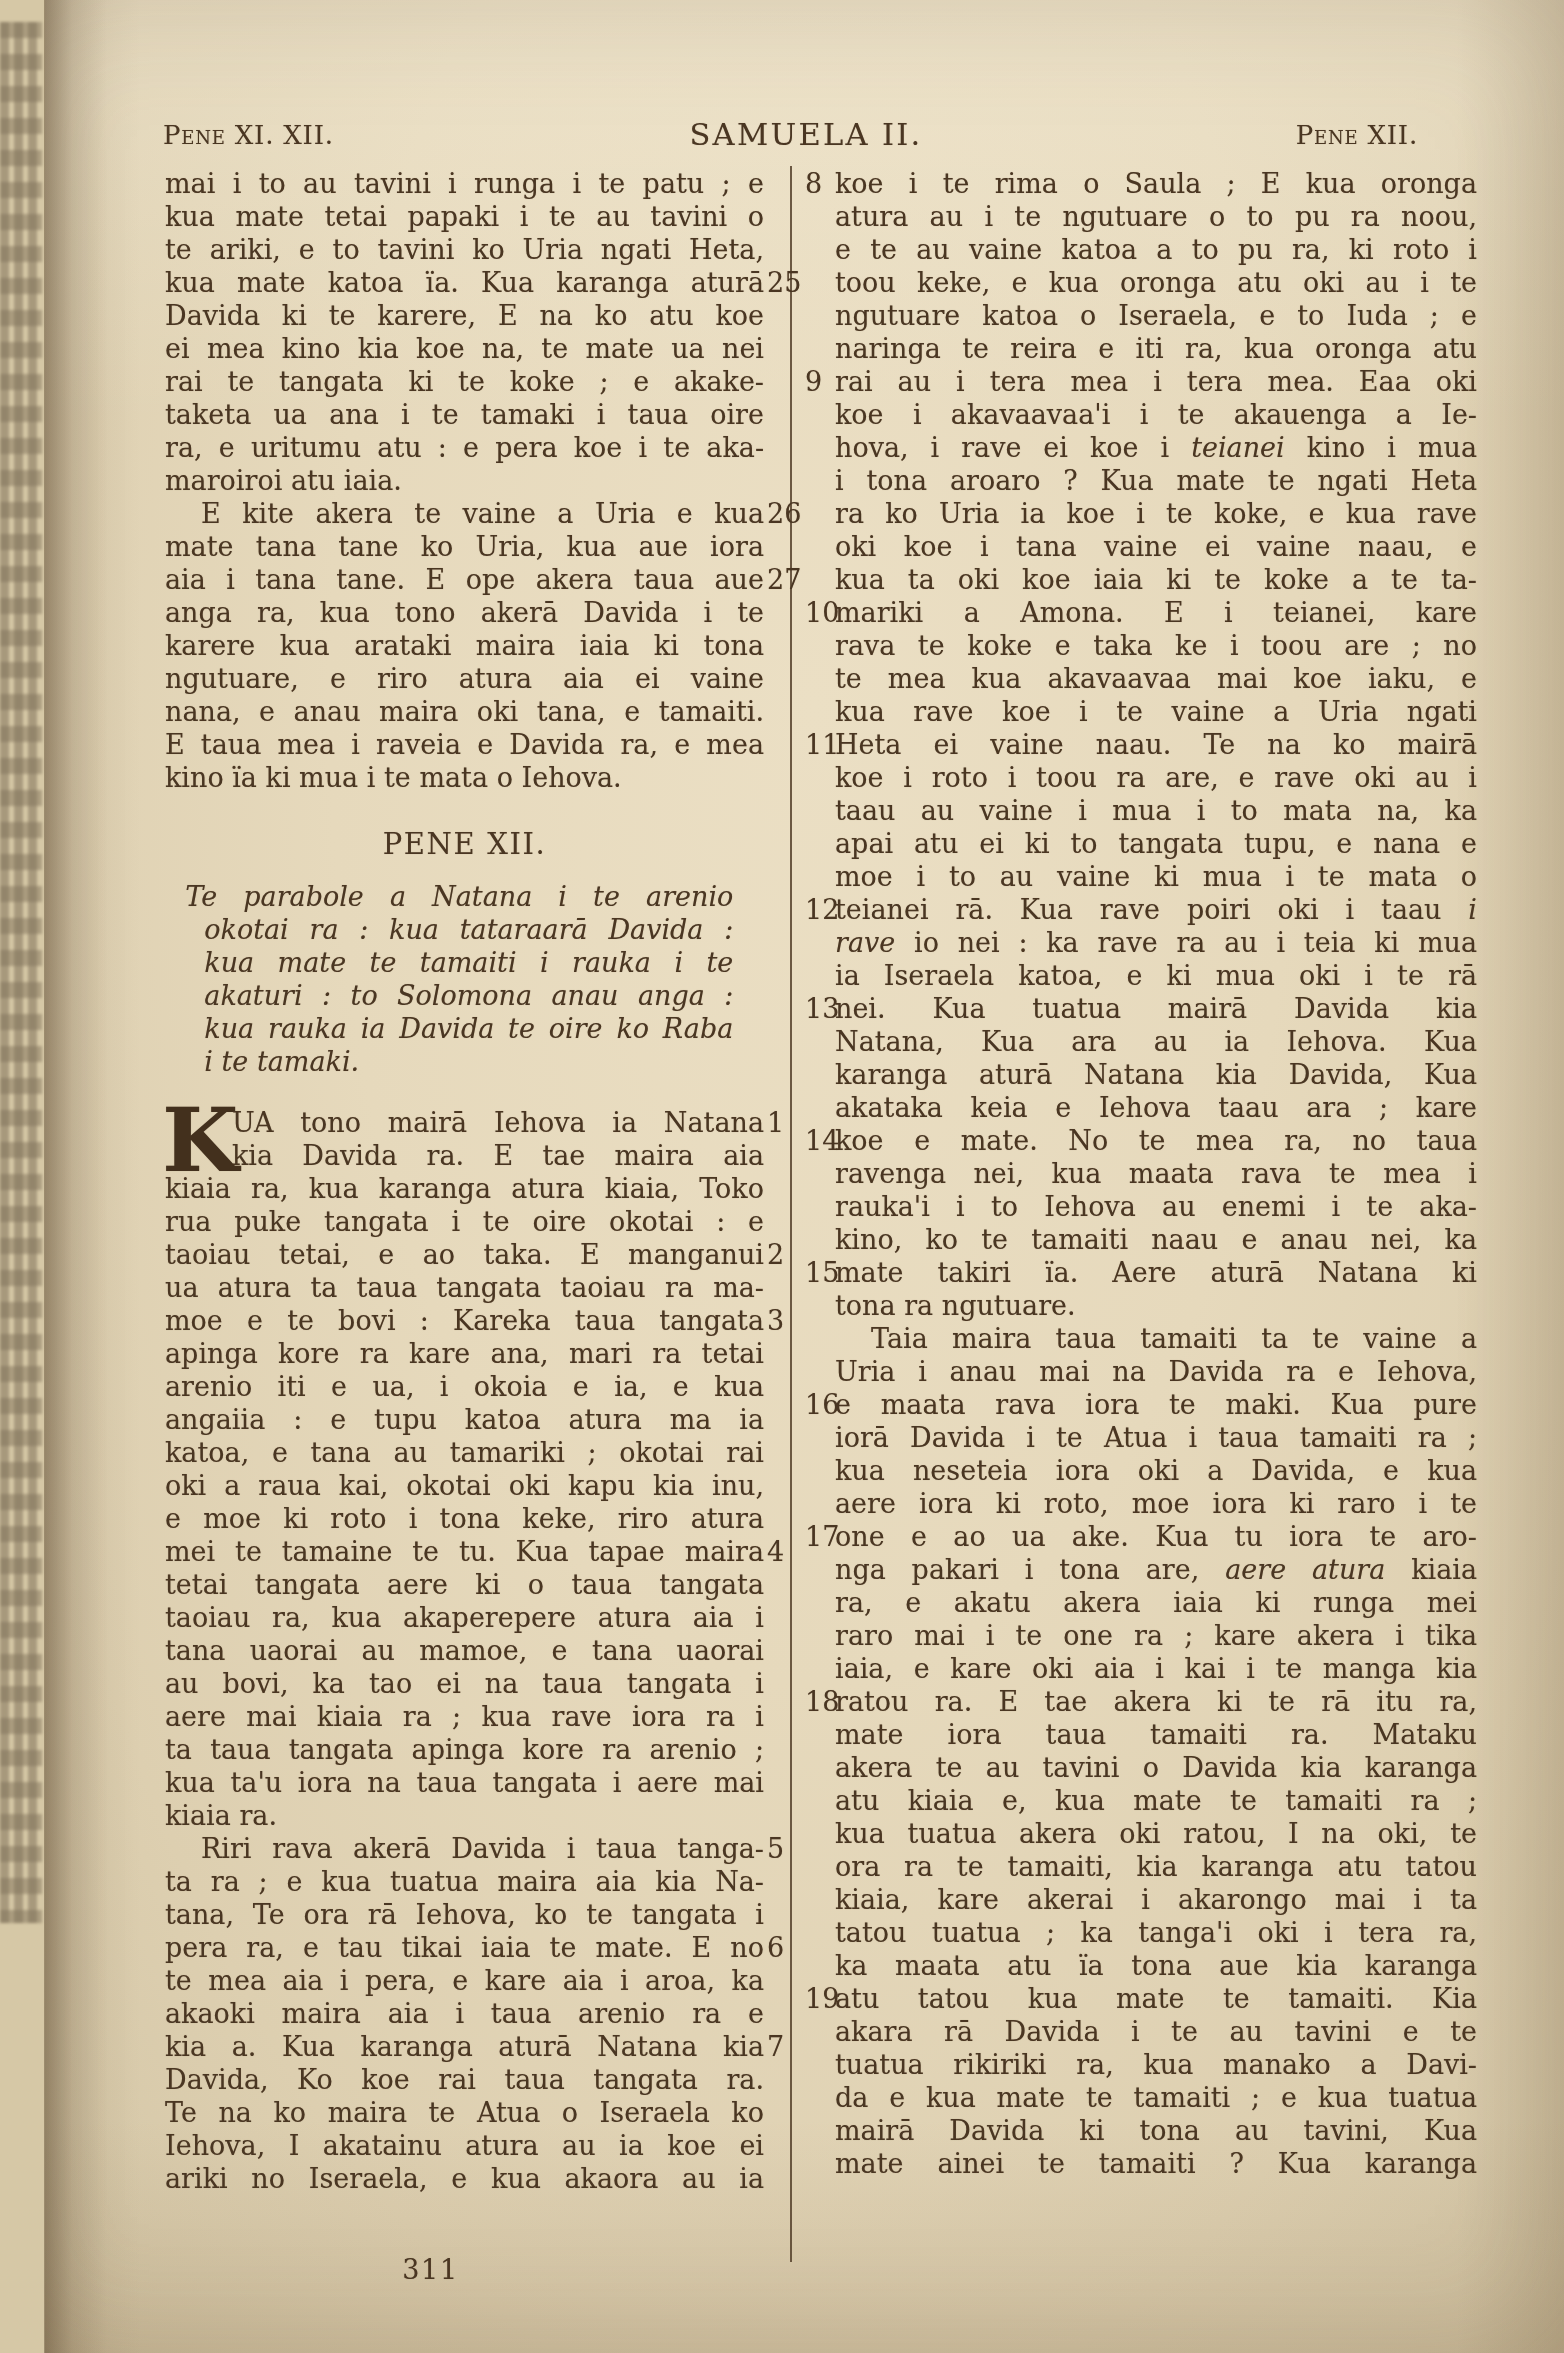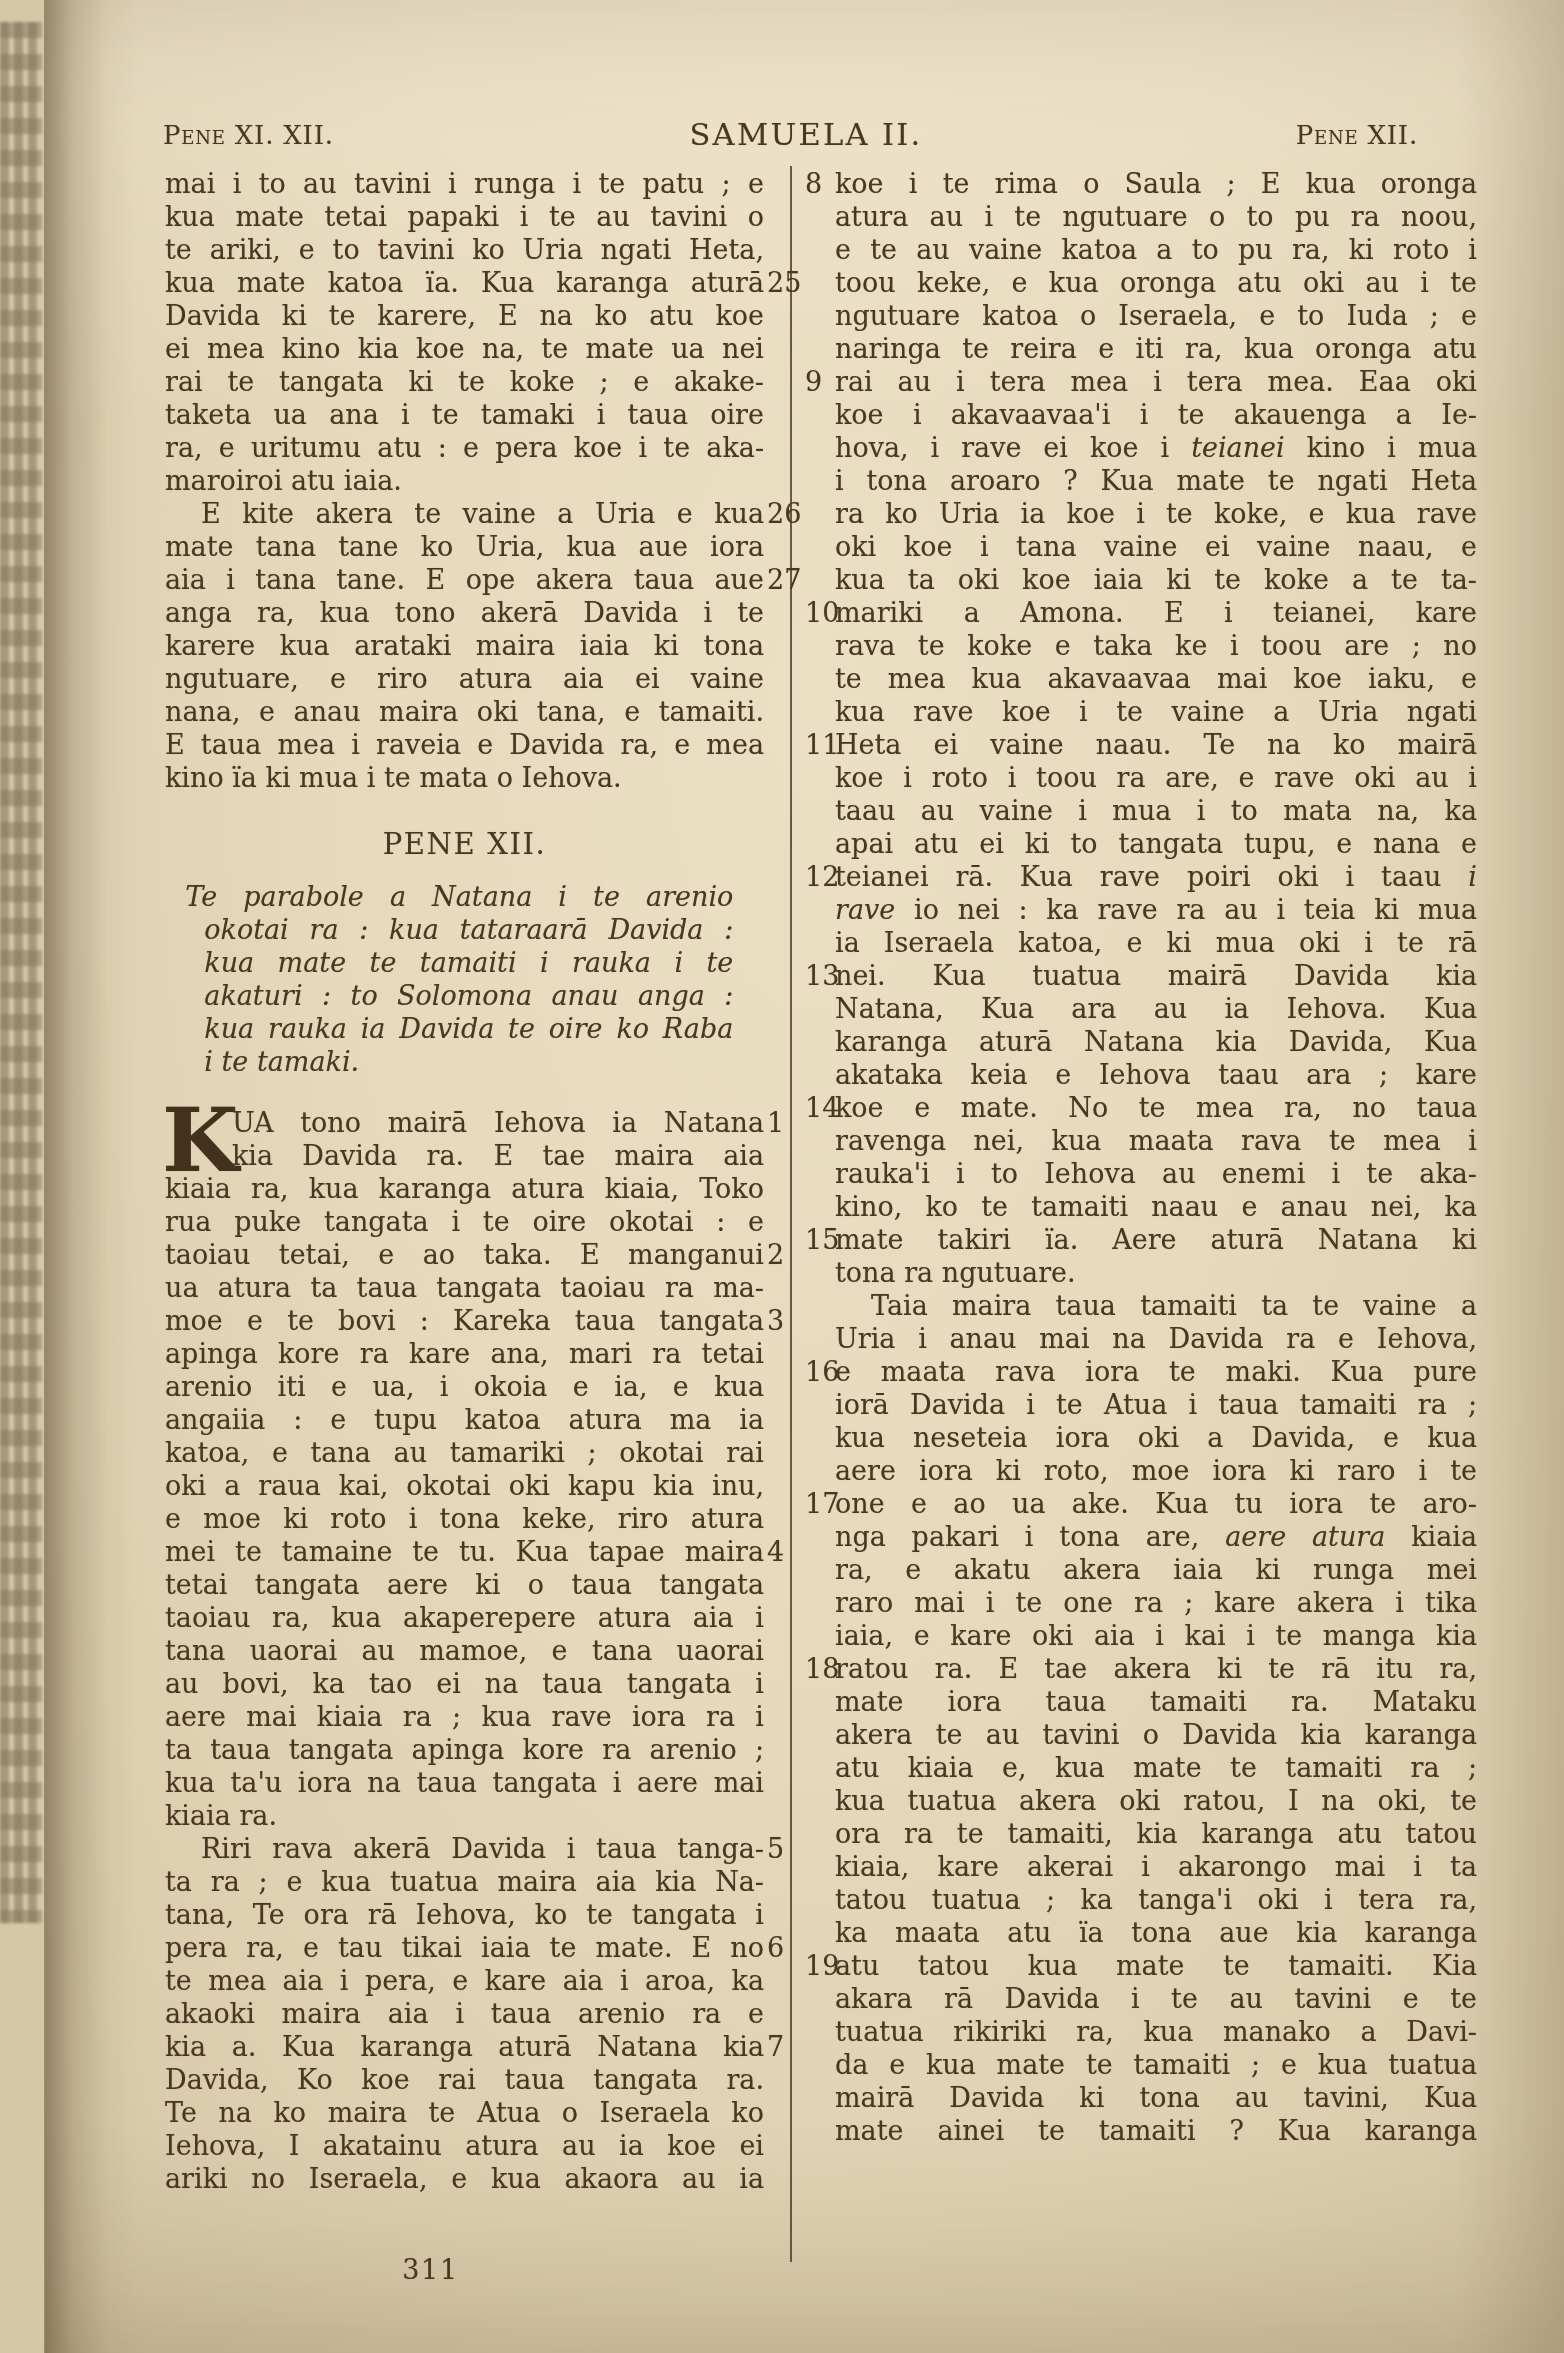--- a/index.html
+++ b/index.html
@@ -167,20 +167,21 @@
         <div class="line"><span>oki koe i tana vaine ei vaine naau, e</span></div>
         <div class="line"><span>kua ta oki koe iaia ki te koke a te ta-</span></div>
         <div class="line"><span class="vnum vr">10</span><span>mariki a Amona.  E i teianei, kare</span></div>
         <div class="line"><span>rava te koke e taka ke i toou are ;  no</span></div>
         <div class="line"><span>te mea kua akavaavaa mai koe iaku, e</span></div>
         <div class="line"><span>kua rave koe i te vaine a Uria ngati</span></div>
         <div class="line"><span class="vnum vr">11</span><span>Heta ei vaine naau.  Te na ko mairā</span></div>
         <div class="line"><span>koe i roto i toou ra are, e rave oki au i</span></div>
         <div class="line"><span>taau au vaine i mua i to mata na, ka</span></div>
         <div class="line"><span>apai atu ei ki to tangata tupu, e nana e</span></div>
+        <div class="line"><span>moe i to au vaine ki mua i te mata o</span></div>
         <div class="line"><span class="vnum vr">12</span><span>teianei rā.  Kua rave poiri oki i taau </span><span class="it">i</span></div>
         <div class="line"><span class="it">rave</span><span> io nei :  ka rave ra au i teia ki mua</span></div>
         <div class="line"><span>ia Iseraela katoa, e ki mua oki i te rā</span></div>
         <div class="line"><span class="vnum vr">13</span><span>nei.  Kua tuatua mairā Davida kia</span></div>
         <div class="line"><span>Natana, Kua ara au ia Iehova.  Kua</span></div>
         <div class="line"><span>karanga aturā Natana kia Davida, Kua</span></div>
         <div class="line"><span>akataka keia e Iehova taau ara ;  kare</span></div>
         <div class="line"><span class="vnum vr">14</span><span>koe e mate.  No te mea ra, no taua</span></div>
         <div class="line"><span>ravenga nei, kua maata rava te mea i</span></div>
         <div class="line"><span>rauka'i i to Iehova au enemi i te aka-</span></div>

